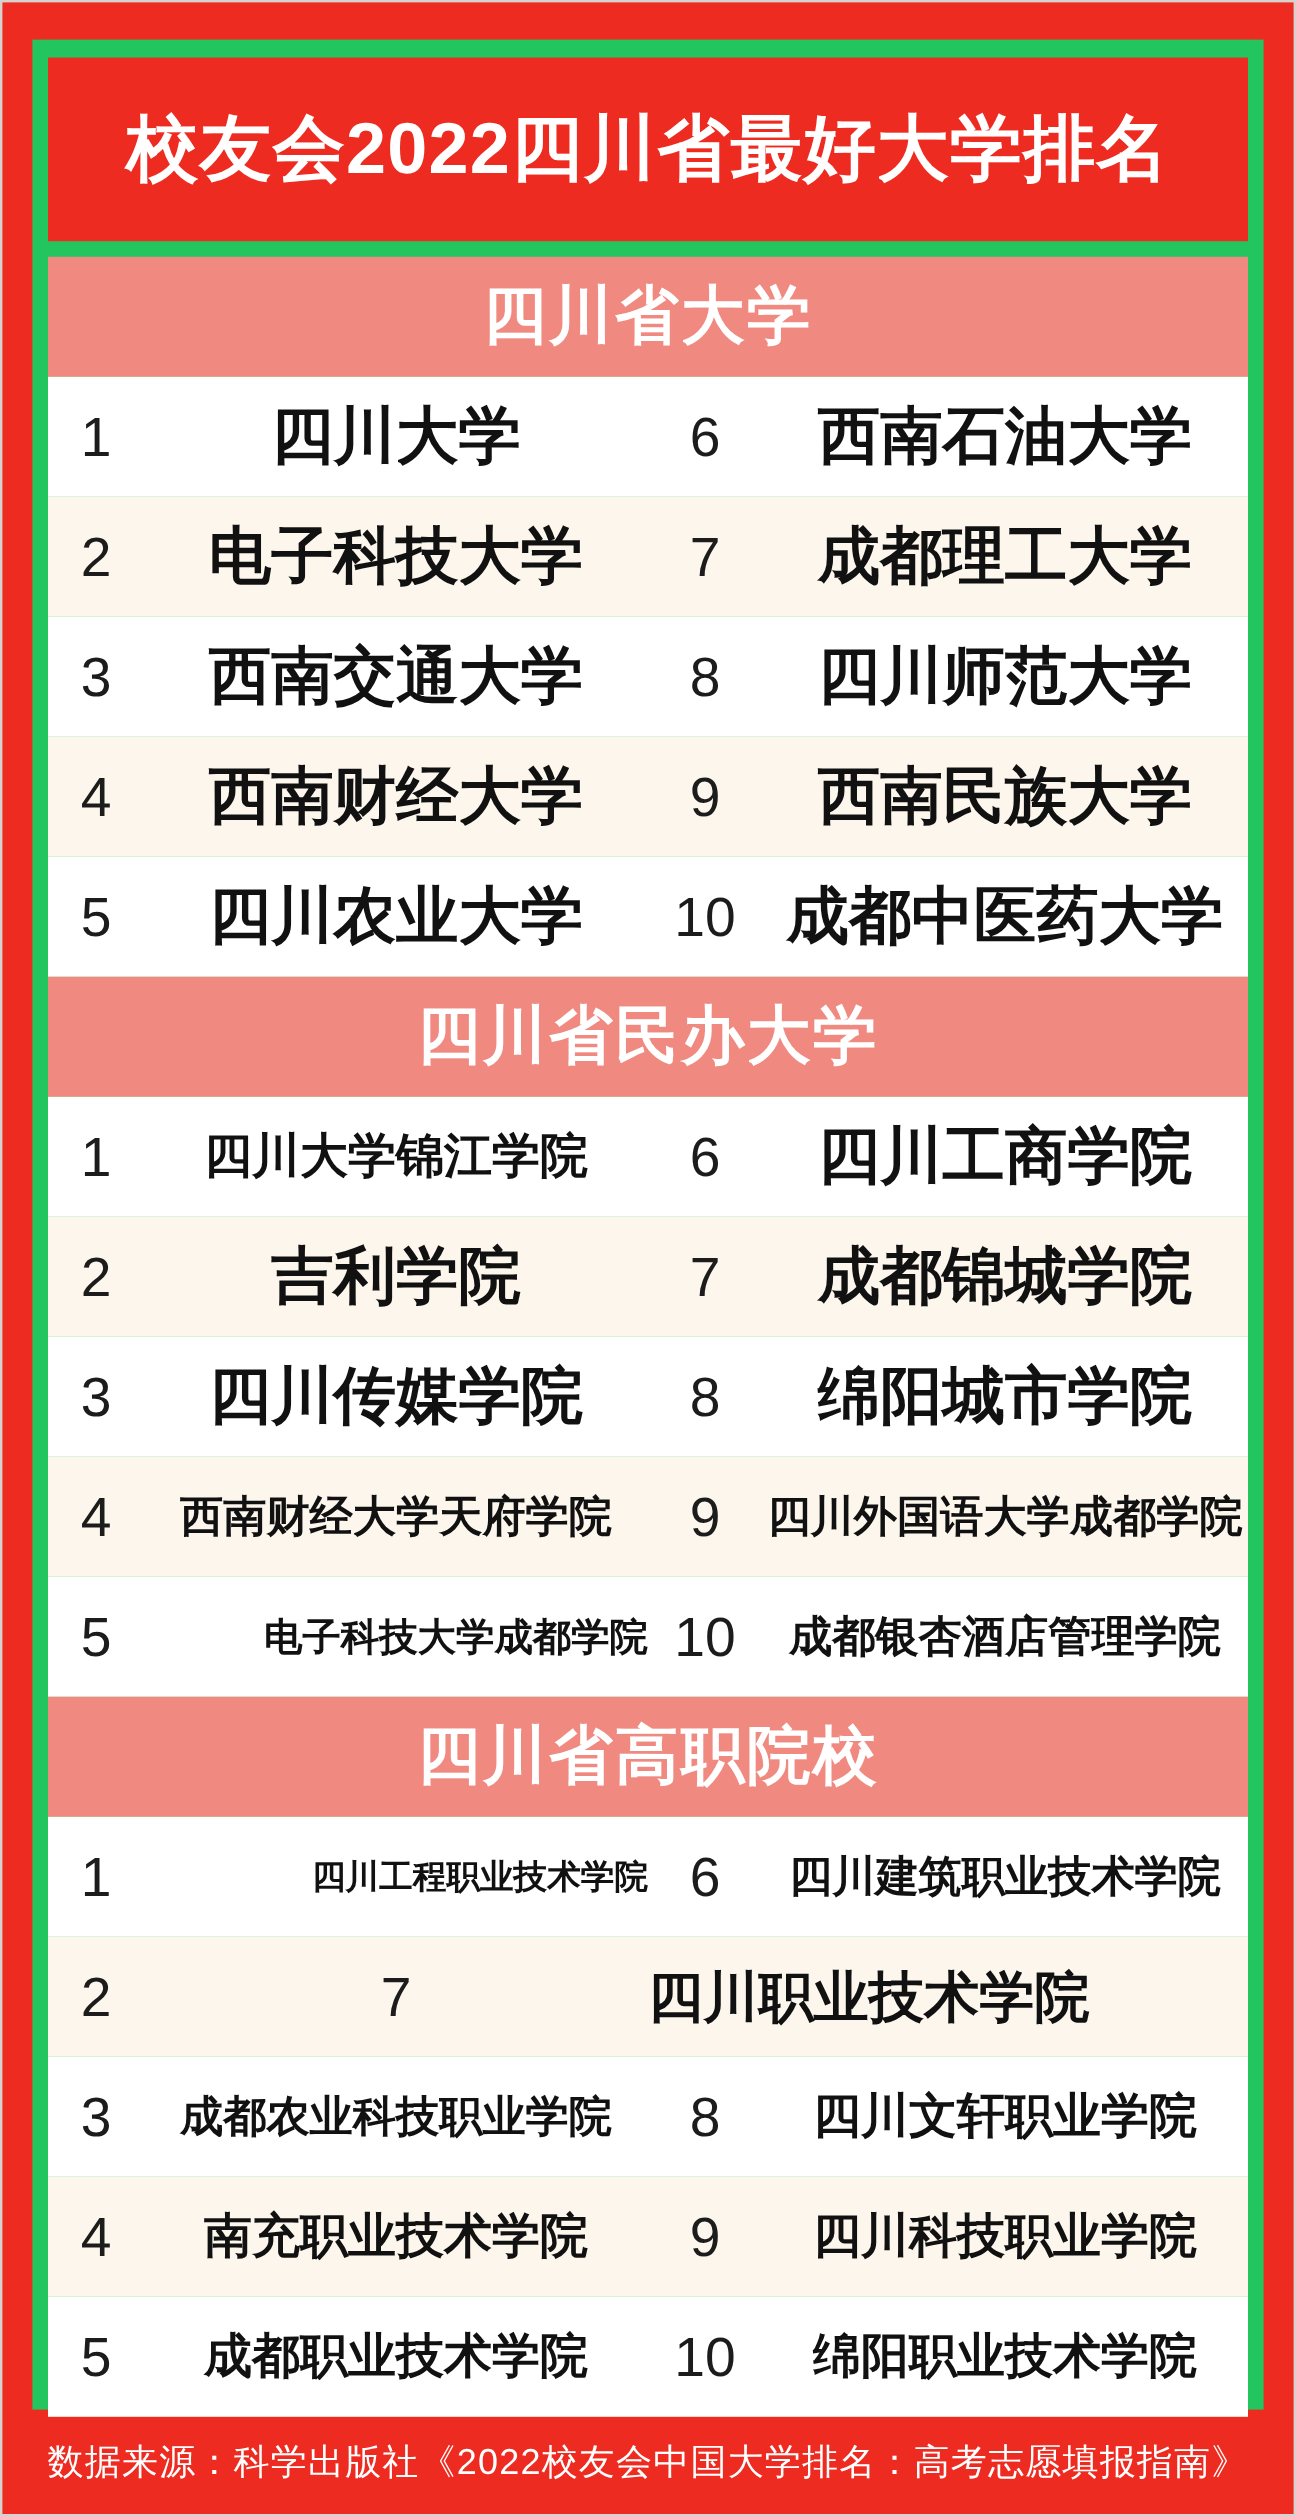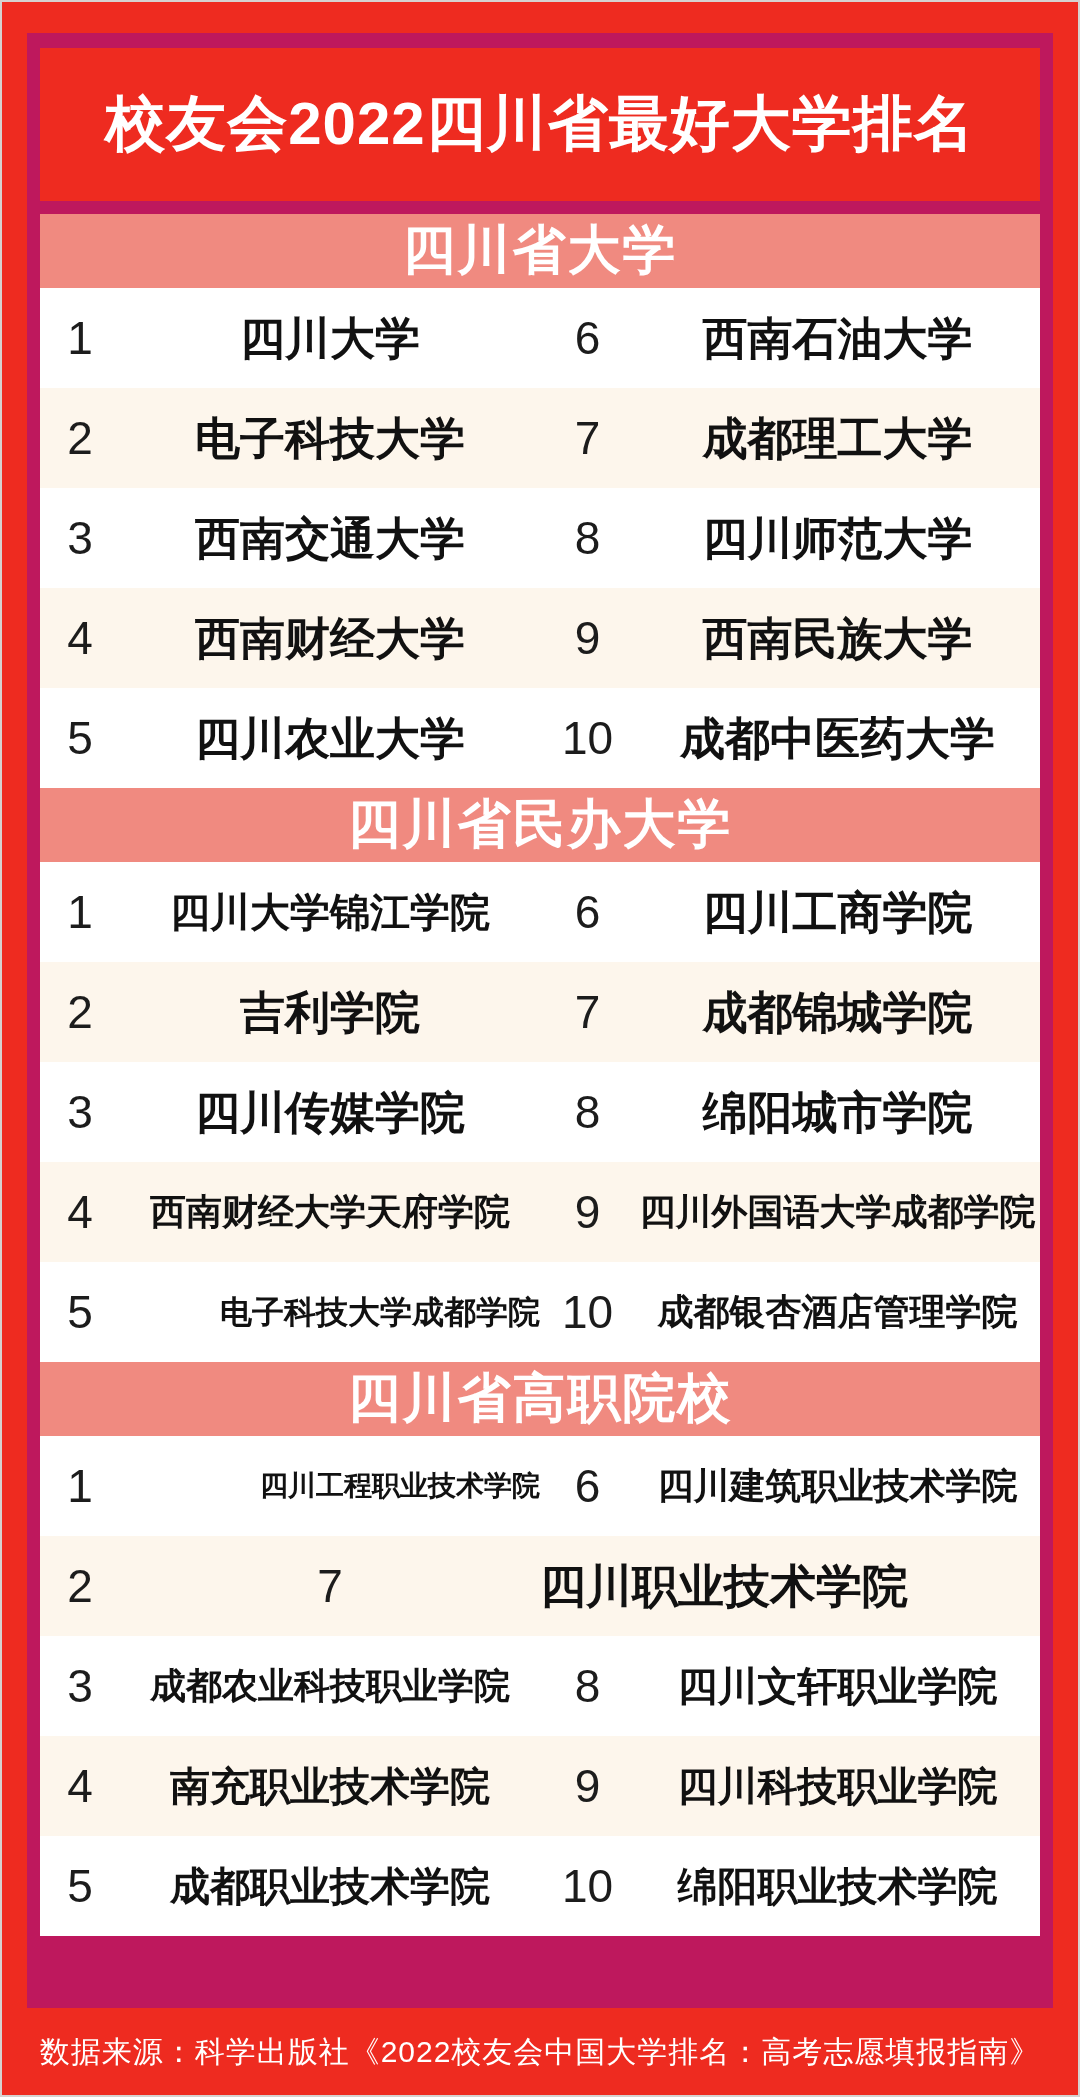--- a/index.html
+++ b/index.html
@@ -8,38 +8,38 @@
     width:1080px;height:2097px;
     background:#ee2b20;
     box-sizing:border-box;
     border:2px solid #d6d2d0;
     font-family:"Liberation Sans","DejaVu Sans",sans-serif;
     overflow:hidden;
   }
   .panel{
     position:absolute;left:25px;top:31px;
     width:1026px;height:1975px;
-    background:#be185d;
+    background:#22c55e;
   }
   .title-box{
     margin:15px 13px 13px 13px;
     height:153px;
     background:#ee2b20;
     display:flex;align-items:center;justify-content:center;
   }
   .title-box .title-text{
     color:#ffffff;
     font-size:60px;
     font-weight:900;
     letter-spacing:1px;
     white-space:nowrap;
   }
   .sec-header{
     margin:0 13px;
-    height:74px;
+    height:100px;
     background:#f08a80;
     display:flex;align-items:center;justify-content:center;
   }
   .sec-header .sec-title{
     color:#ffffff;
     font-size:53px;
     font-weight:800;
     letter-spacing:2px;
     white-space:nowrap;
   }
@@ -53,21 +53,21 @@
   }
   .row.alt{background:#fdf6ec;}
   .rank{
     font-size:46px;
     font-weight:400;
     color:#1c1c1c;
     text-align:center;
     line-height:1;
   }
   .uni{
-    font-size:45px;
+    font-size:52px;
     font-weight:700;
     color:#111111;
     text-align:center;
     white-space:nowrap;
     line-height:1;
   }
   .footer{
     position:absolute;left:0;right:0;
     top:2008px;bottom:0;
     display:flex;align-items:center;justify-content:center;

